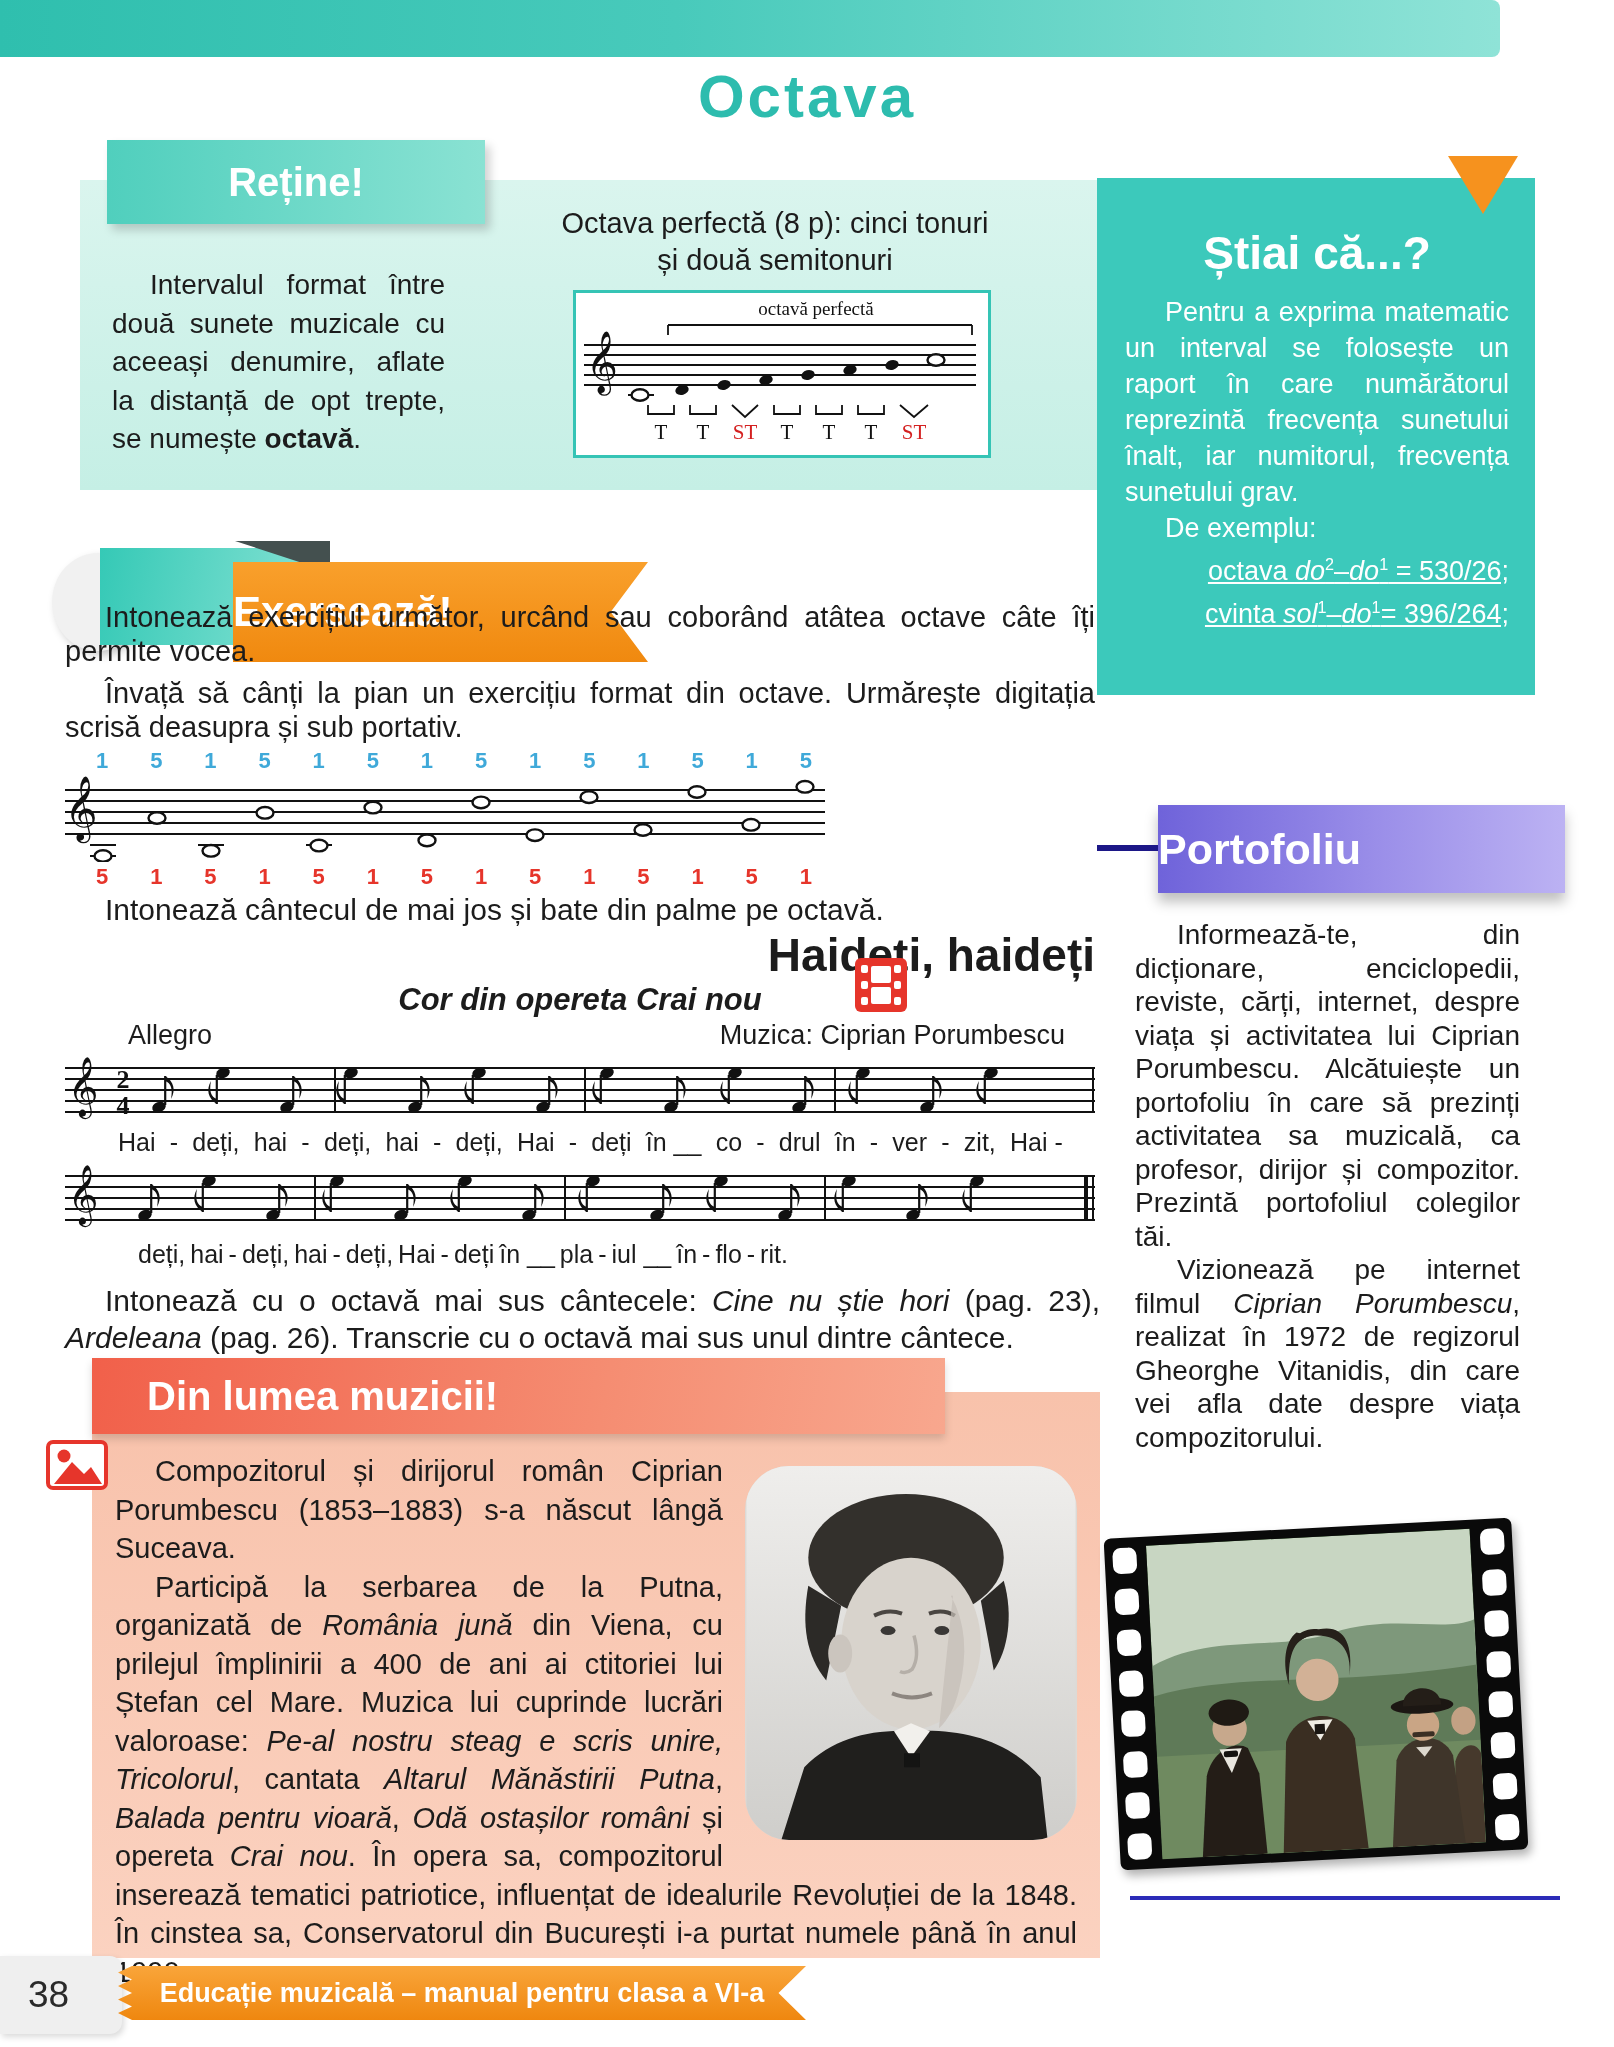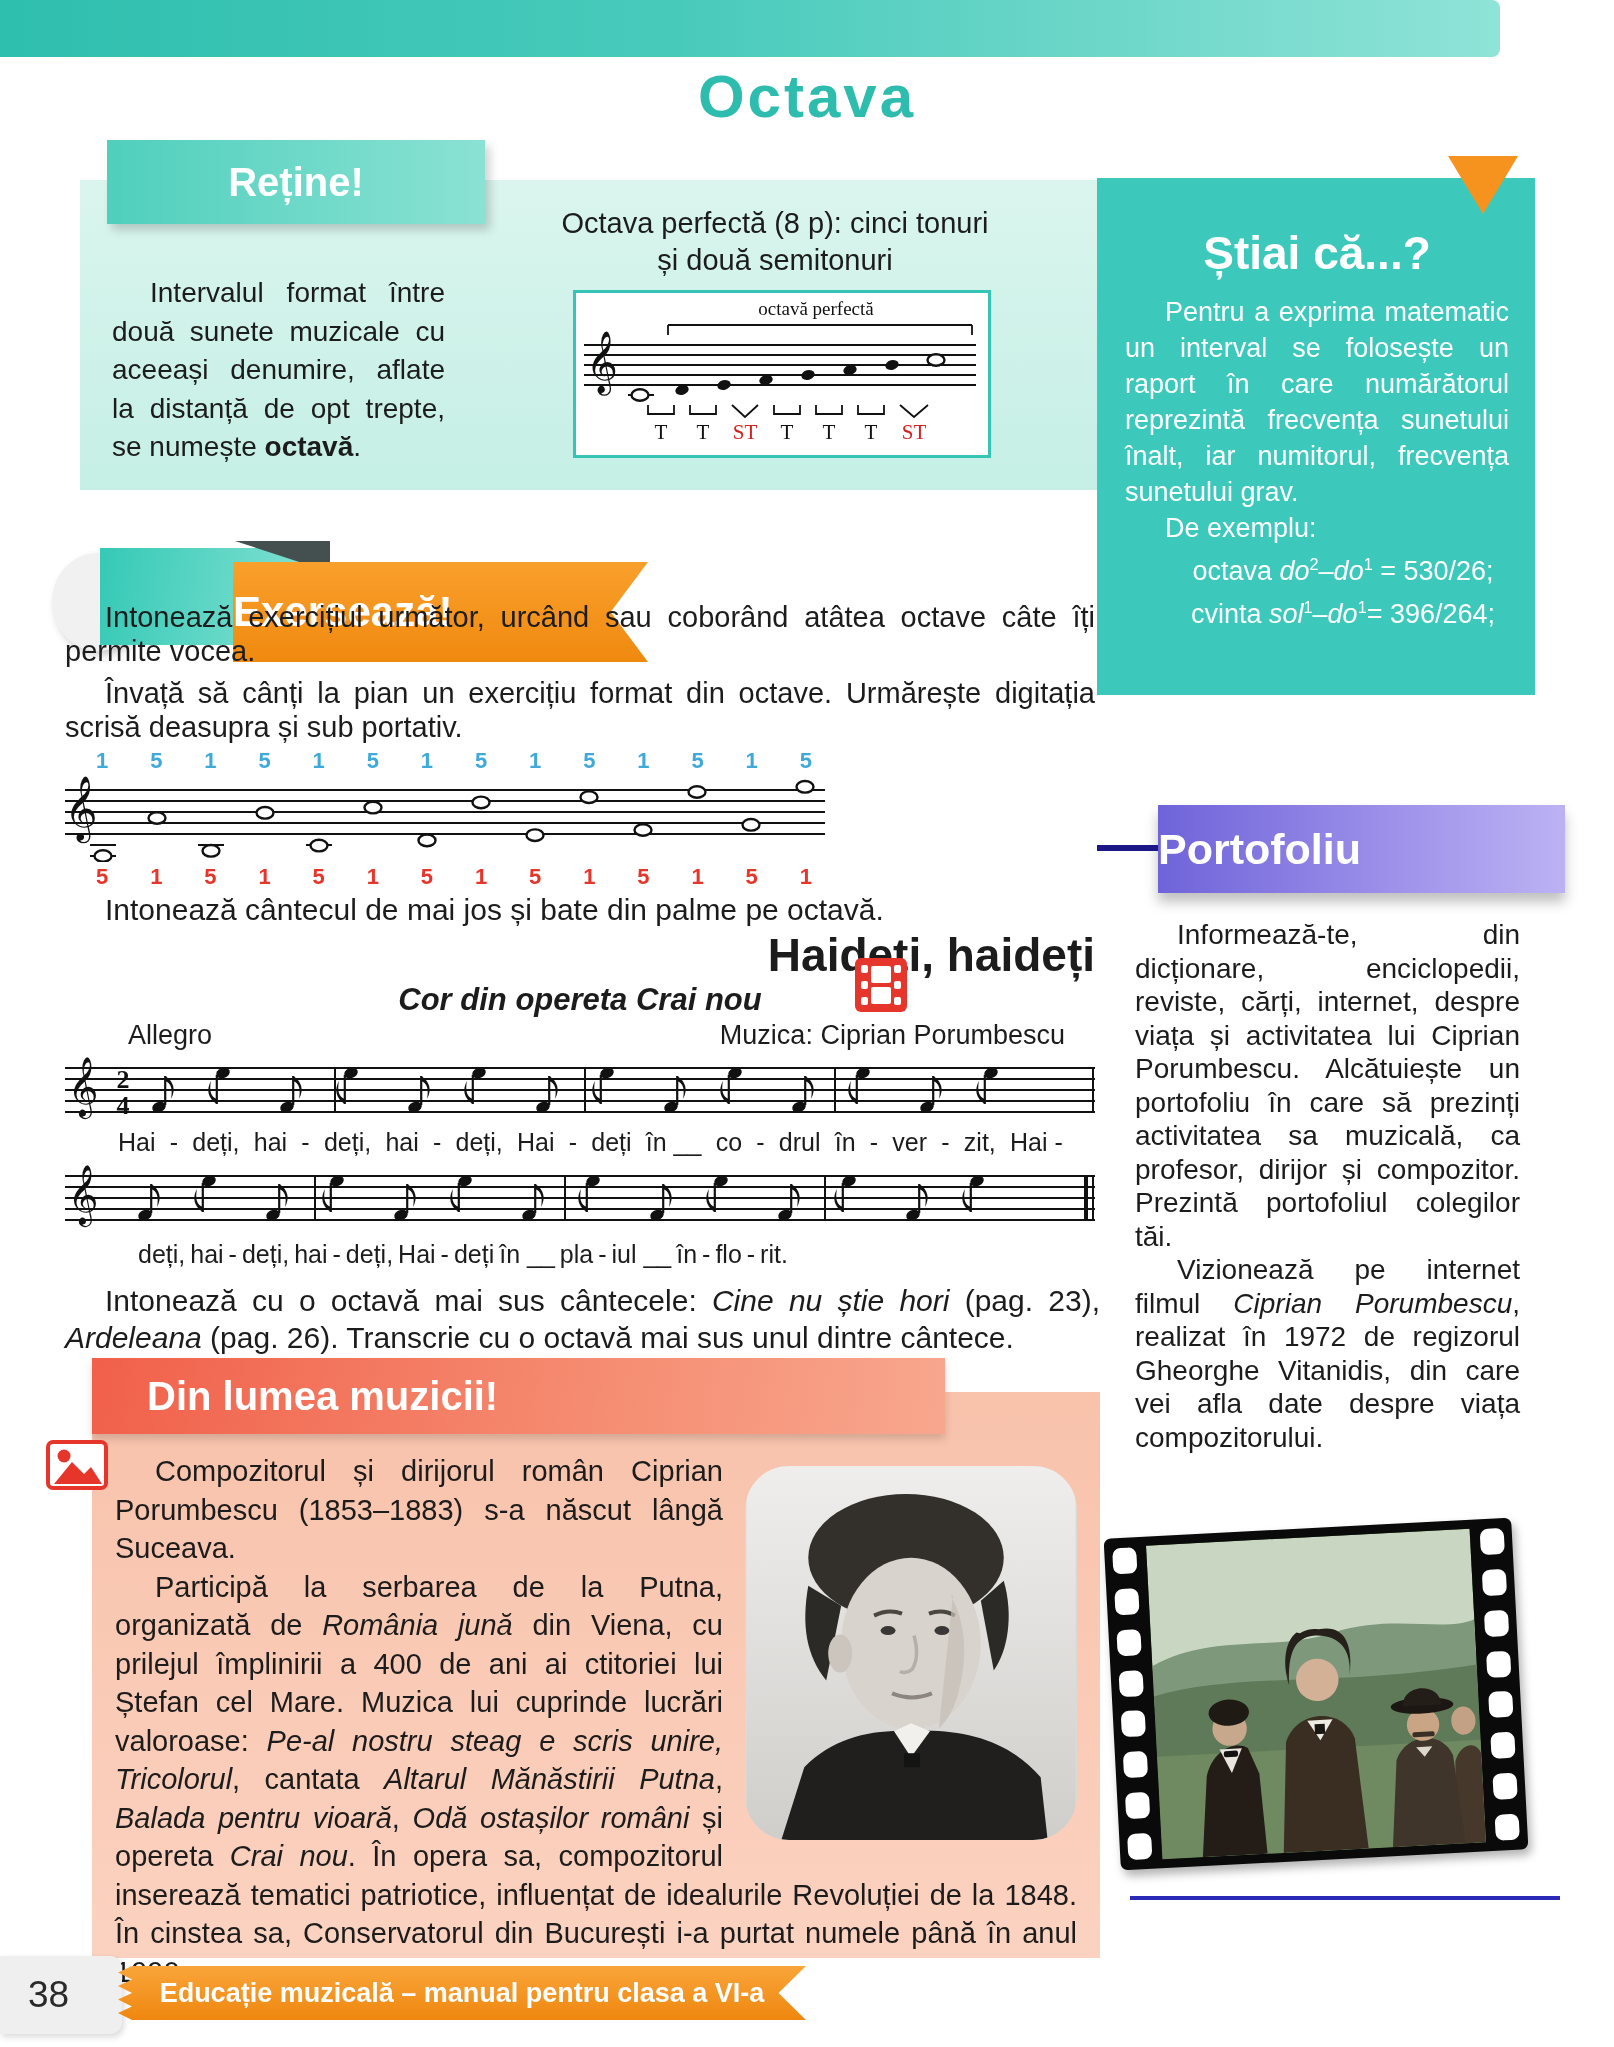--- a/index.html
+++ b/index.html
@@ -10,33 +10,33 @@
           background:linear-gradient(90deg,#2fbfae 0%,#48cabb 45%,#8fe3d7 100%);border-radius:0 8px 8px 0;}
   
   .lesson-title{position:absolute;left:0;top:62px;width:1614px;text-align:center;
           font-size:60px;font-weight:800;color:#2dbcae;letter-spacing:3px;}
   
   .mint-box{position:absolute;left:80px;top:180px;width:1017px;height:310px;
           background:linear-gradient(180deg,#daf5ee,#c5efe5);}
   .retine-tab{position:absolute;left:107px;top:140px;width:378px;height:84px;
           background:linear-gradient(90deg,#50cfbd,#8ae2d3);box-shadow:5px 6px 9px rgba(0,0,0,.18);
           text-align:center;line-height:84px;font-size:40px;font-weight:bold;color:#fff;}
-  .retine-text{position:absolute;left:112px;top:274px;width:333px;font-size:28px;line-height:38.5px;
+  .retine-text{position:absolute;left:112px;top:266px;width:333px;font-size:28px;line-height:38.5px;
           text-align:justify;text-indent:38px;}
   .octave-intro{position:absolute;left:455px;top:205px;width:640px;text-align:center;
           font-size:29px;line-height:37px;}
   .notation-box{position:absolute;left:573px;top:290px;width:418px;height:168px;background:#fff;
           border:3px solid #35c4b5;box-sizing:border-box;}
   
   .stiai-box{position:absolute;left:1097px;top:178px;width:438px;height:517px;background:#3cc9bb;
           box-sizing:border-box;padding:10px 26px 0 28px;color:#fff;}
   .stiai-title{text-align:center;font-size:46px;font-weight:bold;margin:38px 0 14px 0;}
   .stiai-box p{font-size:27px;line-height:36px;margin:0;text-align:justify;}
   .stiai-box p.ind{text-indent:40px;}
-  .stiai-box p.formula{text-align:center;padding-left:52px;text-indent:0;}
+  .stiai-box p.formula{text-align:right;padding-left:52px;text-indent:0;text-decoration:underline;}
   .stiai-triangle{position:absolute;left:1448px;top:156px;width:0;height:0;
           border-left:35px solid transparent;border-right:35px solid transparent;border-top:58px solid #f6921e;}
   sup{font-size:60%;}
   
   .ex-circle{position:absolute;left:52px;top:553px;width:92px;height:98px;border-radius:50%;
           background:#f1f1f1;box-shadow:4px 4px 9px rgba(0,0,0,.22);}
   .ex-teal{position:absolute;left:100px;top:548px;width:230px;height:97px;
           background:linear-gradient(100deg,#35c9b6,#8ce4d6);}
   .ex-fold{position:absolute;left:235px;top:541px;width:95px;height:31px;background:#44504f;
           clip-path:polygon(0 0,100% 0,100% 100%);}

